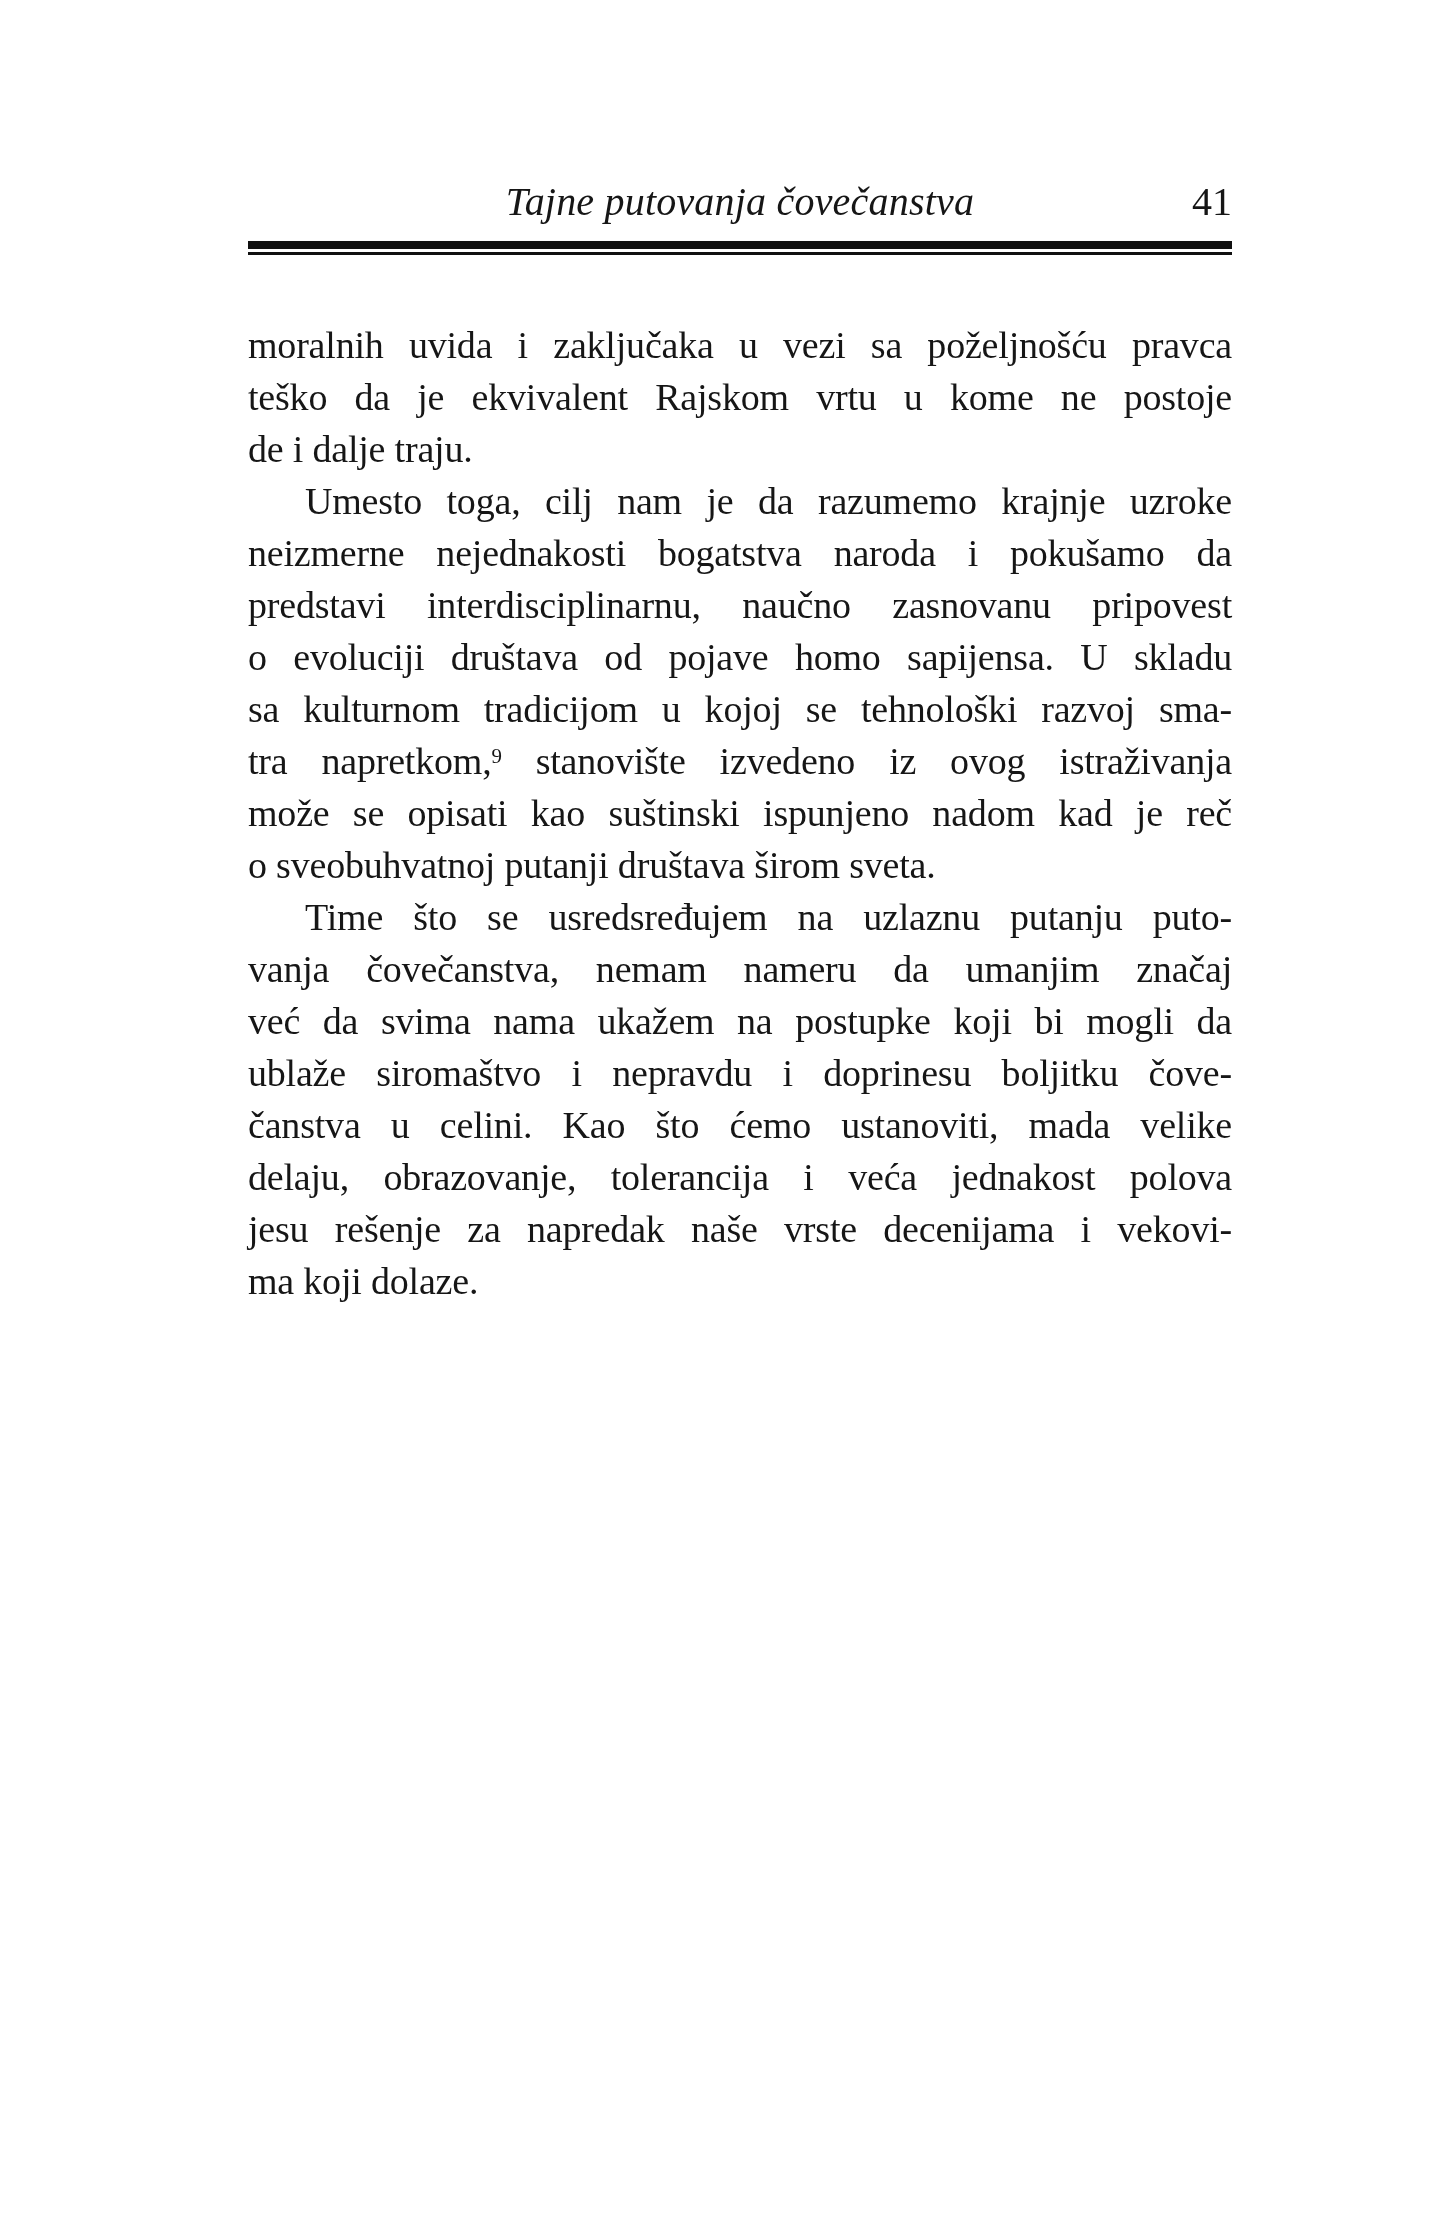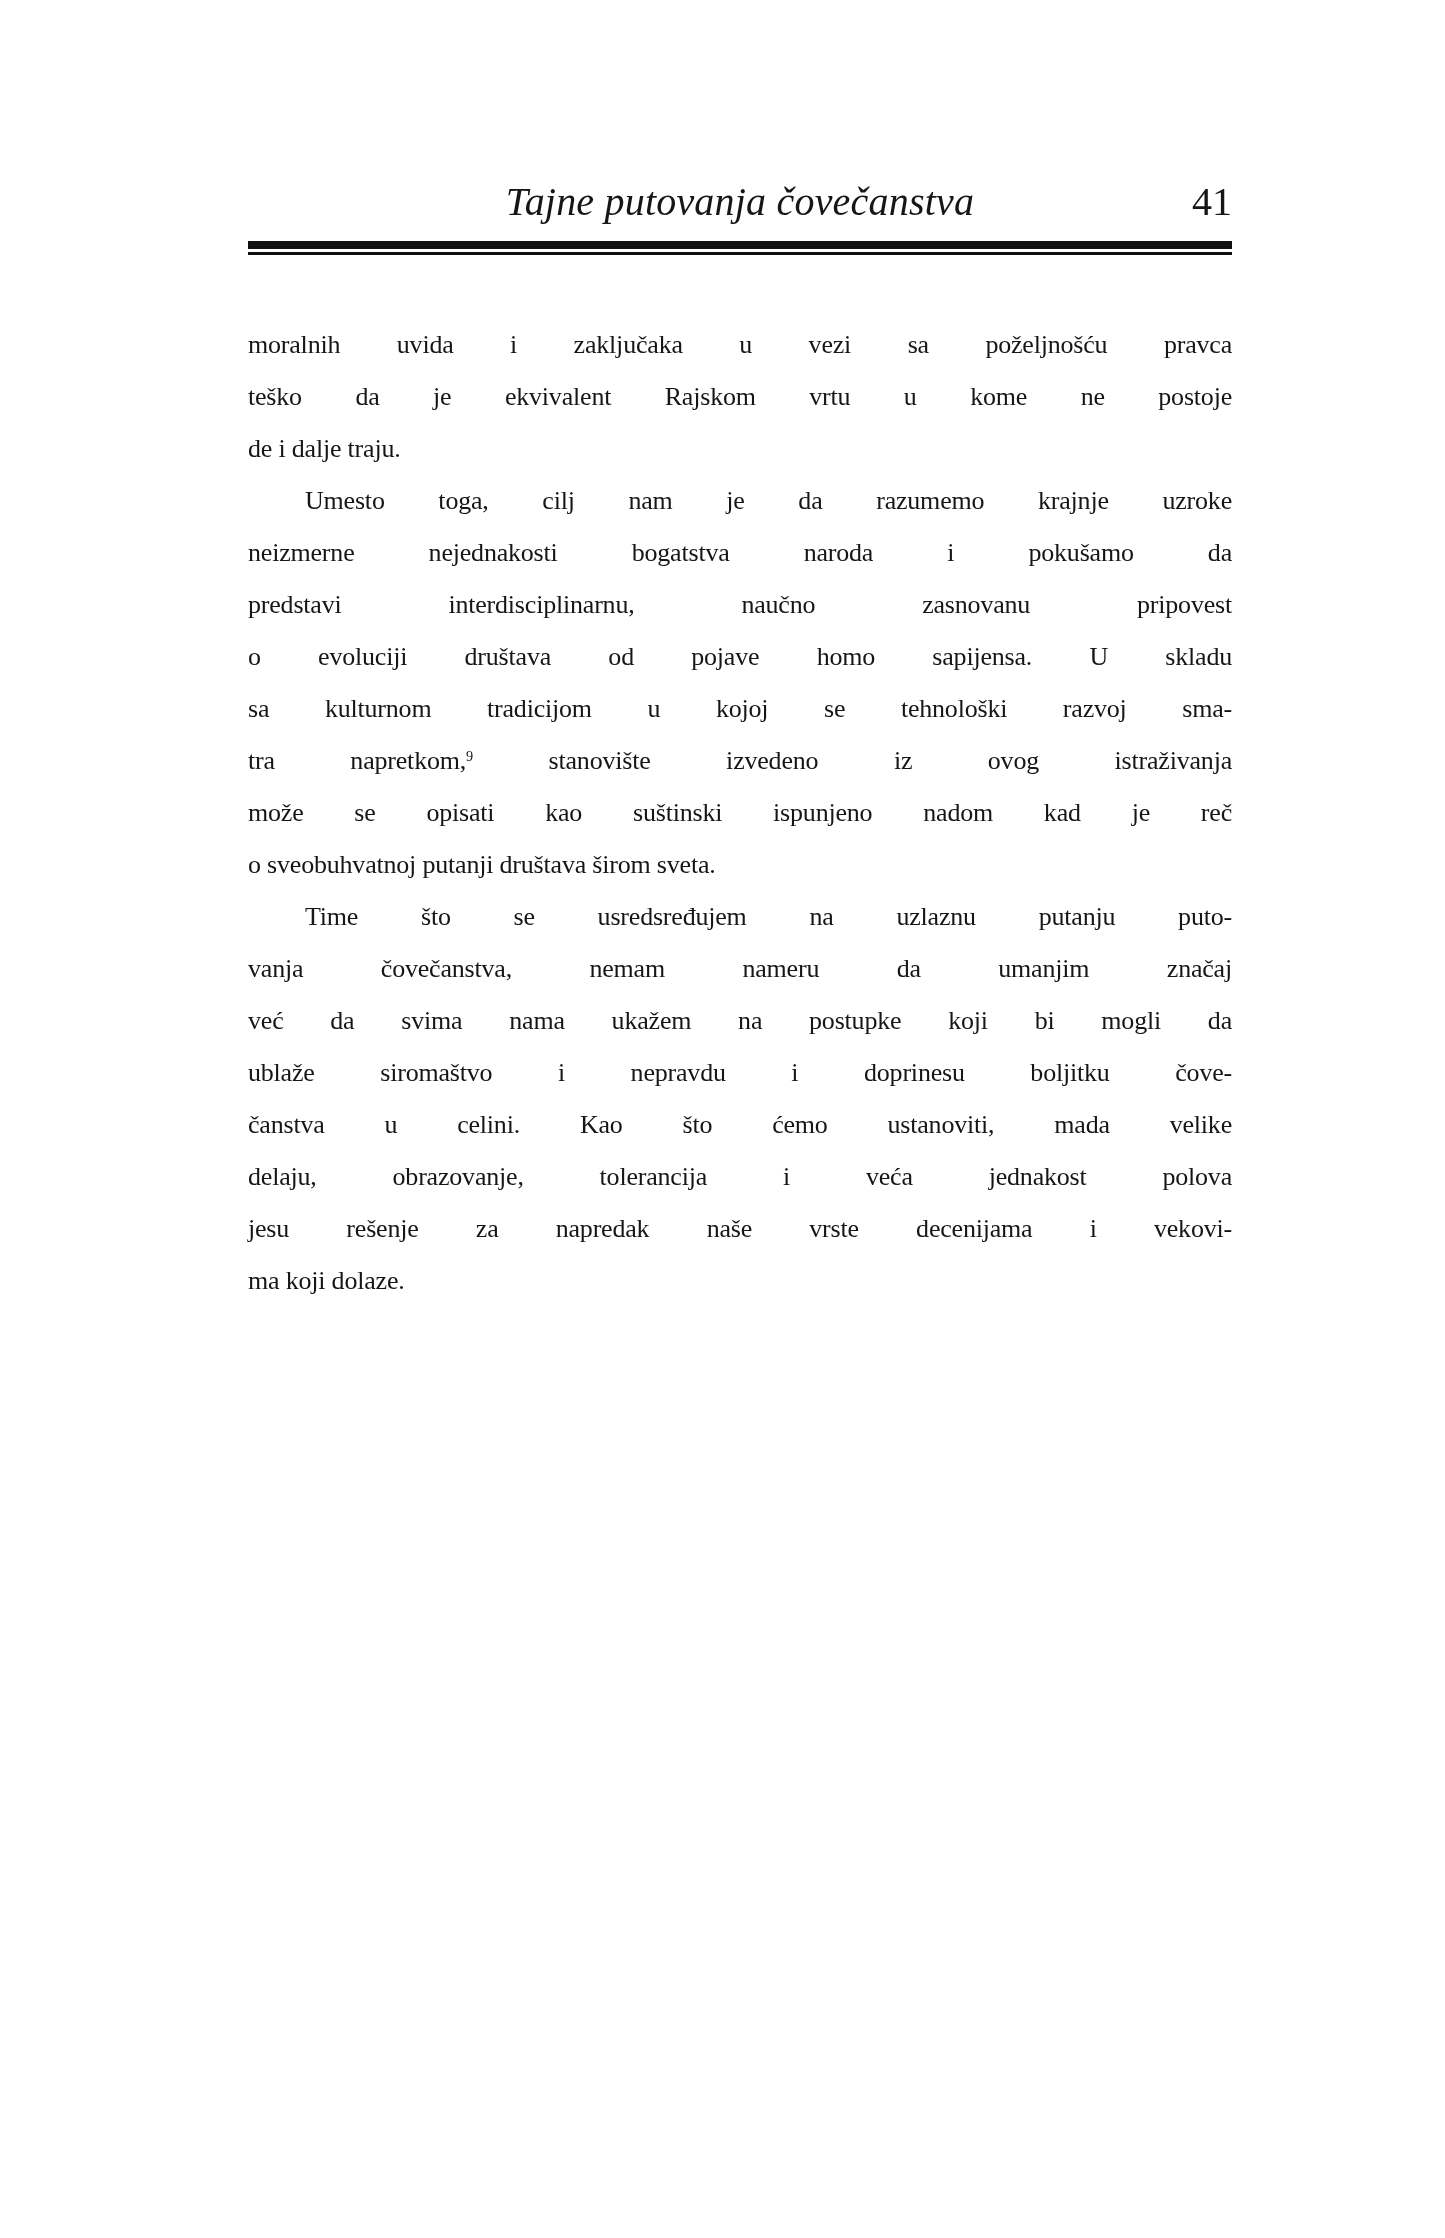--- a/index.html
+++ b/index.html
@@ -49,21 +49,21 @@
   }
 
   
   .double-rule { margin-top: 14px; }
   .double-rule .rule-thick { height: 8px; background: #101010; }
   .double-rule .rule-thin  { height: 3px; background: #101010; margin-top: 3px; }
 
   
   .body-text {
     margin-top: 64px;
-    font-size: 26px;
+    font-size: 38px;
     line-height: 52px;
     letter-spacing: -0.2px;
   }
   .para { margin: 0; }
   .line {
     text-align: justify;
     text-align-last: justify;
     white-space: normal;
   }
   .line.last { text-align-last: left; }

